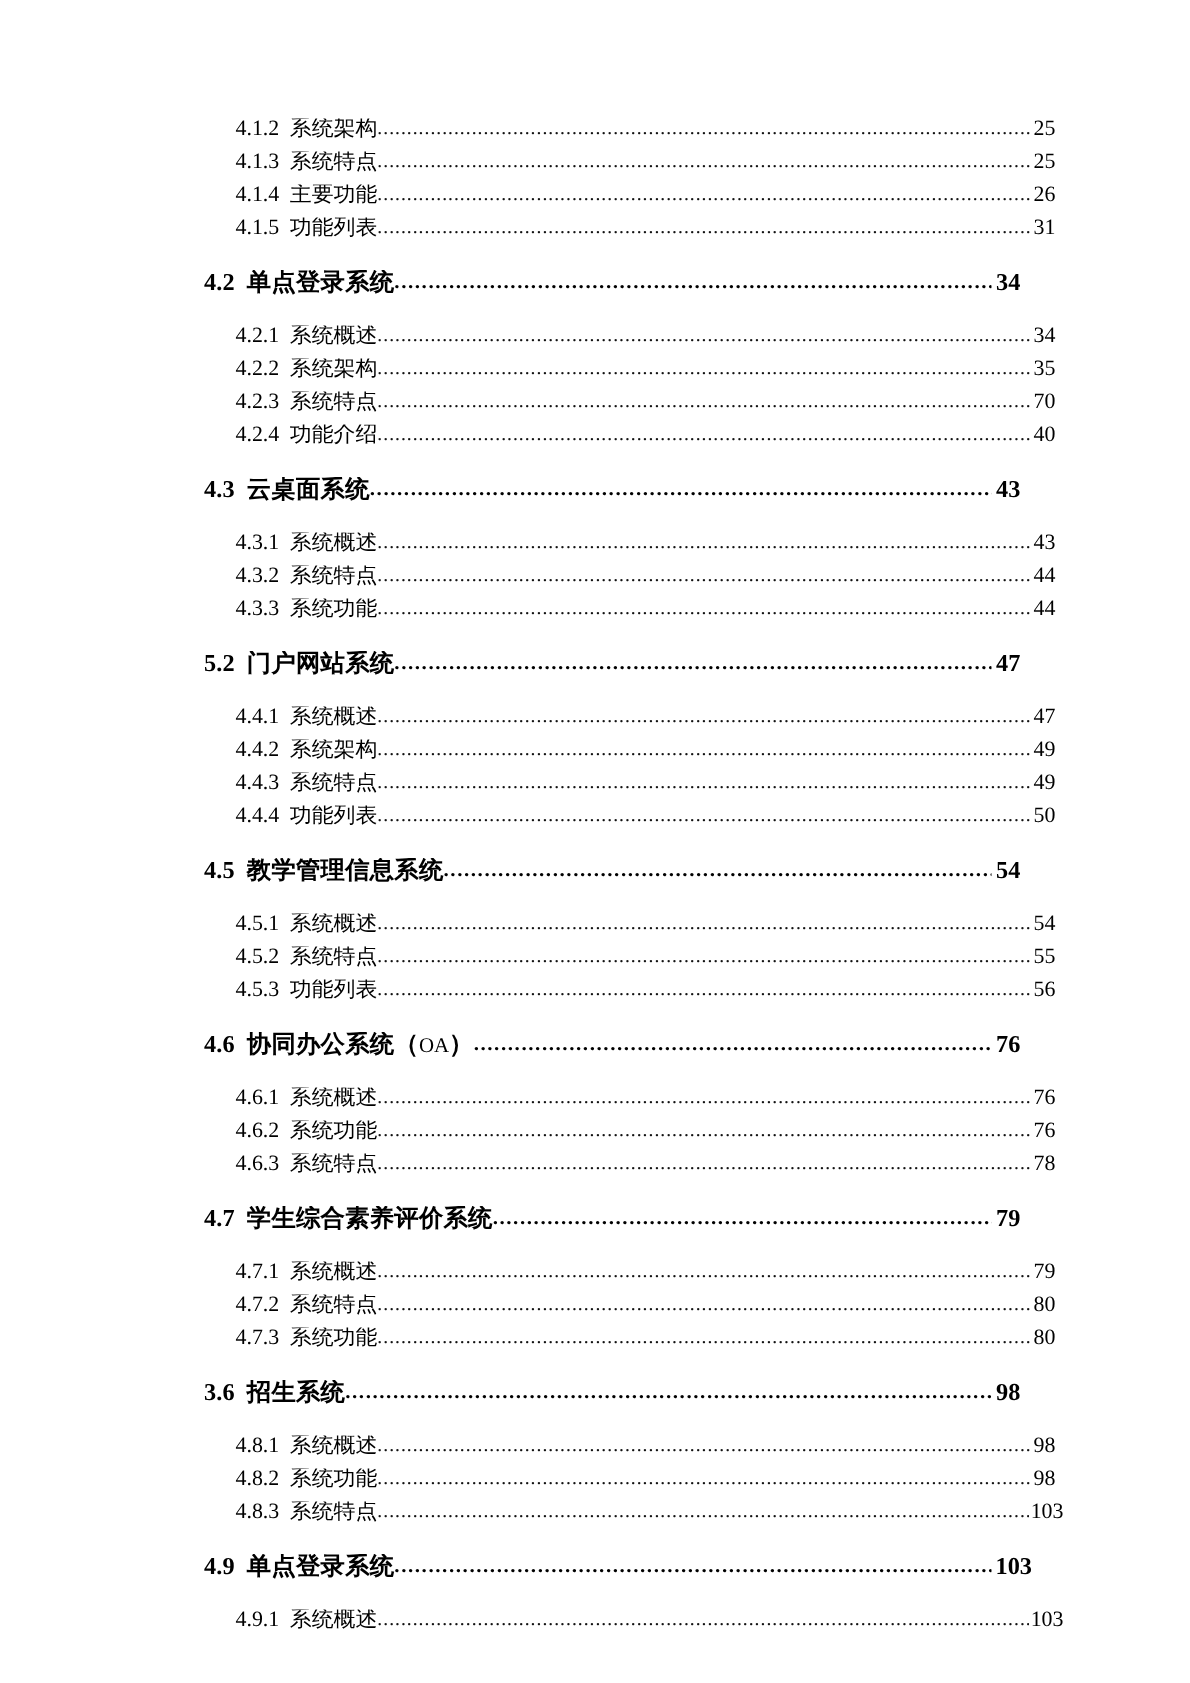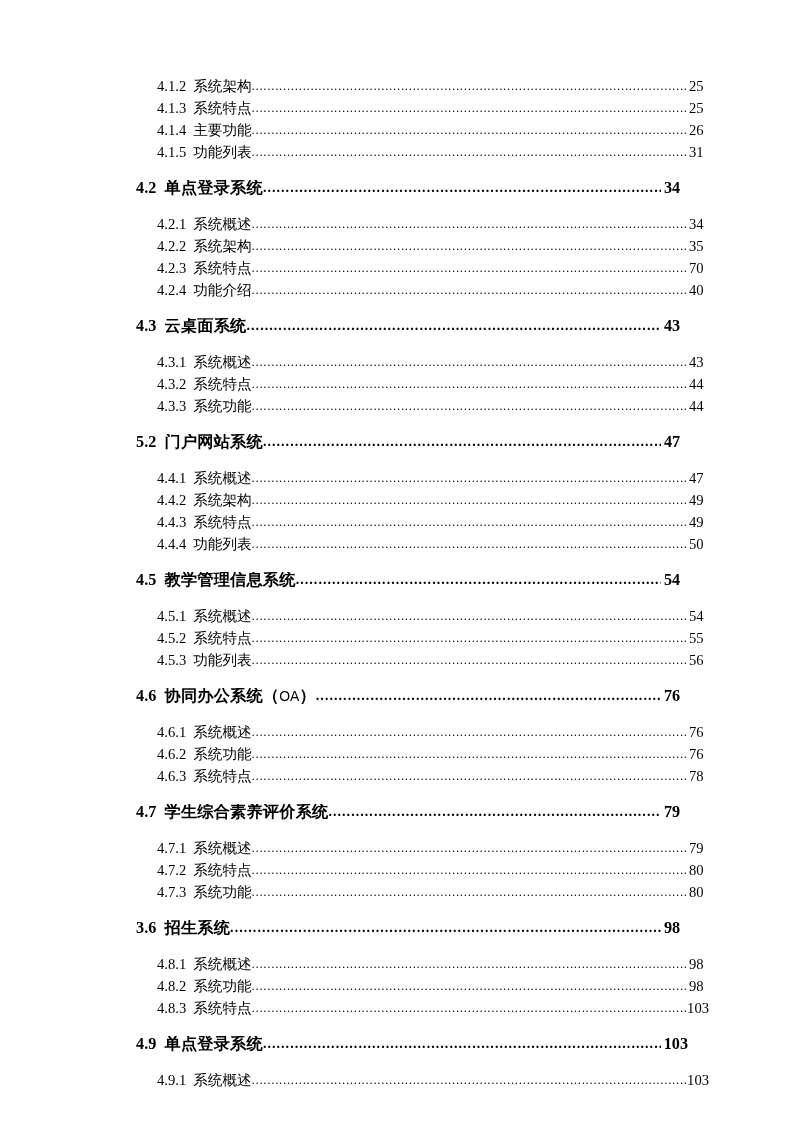--- a/index.html
+++ b/index.html
@@ -111,21 +111,21 @@
     min-width: 20px;
   }
 
   
   .toc > .lvl2:first-child {
     margin-top: 0;
   }
 
   
   .latin-mono {
-    font-family: Liberation Sans, sans-serif;
+    font-family: Liberation Serif, serif;
     font-size: 0.86em;
     font-weight: normal;
     letter-spacing: 0;
   }
 </style>
 </head>
 <body>
 
 <div class="page">
   <div class="toc" id="toc-root">

